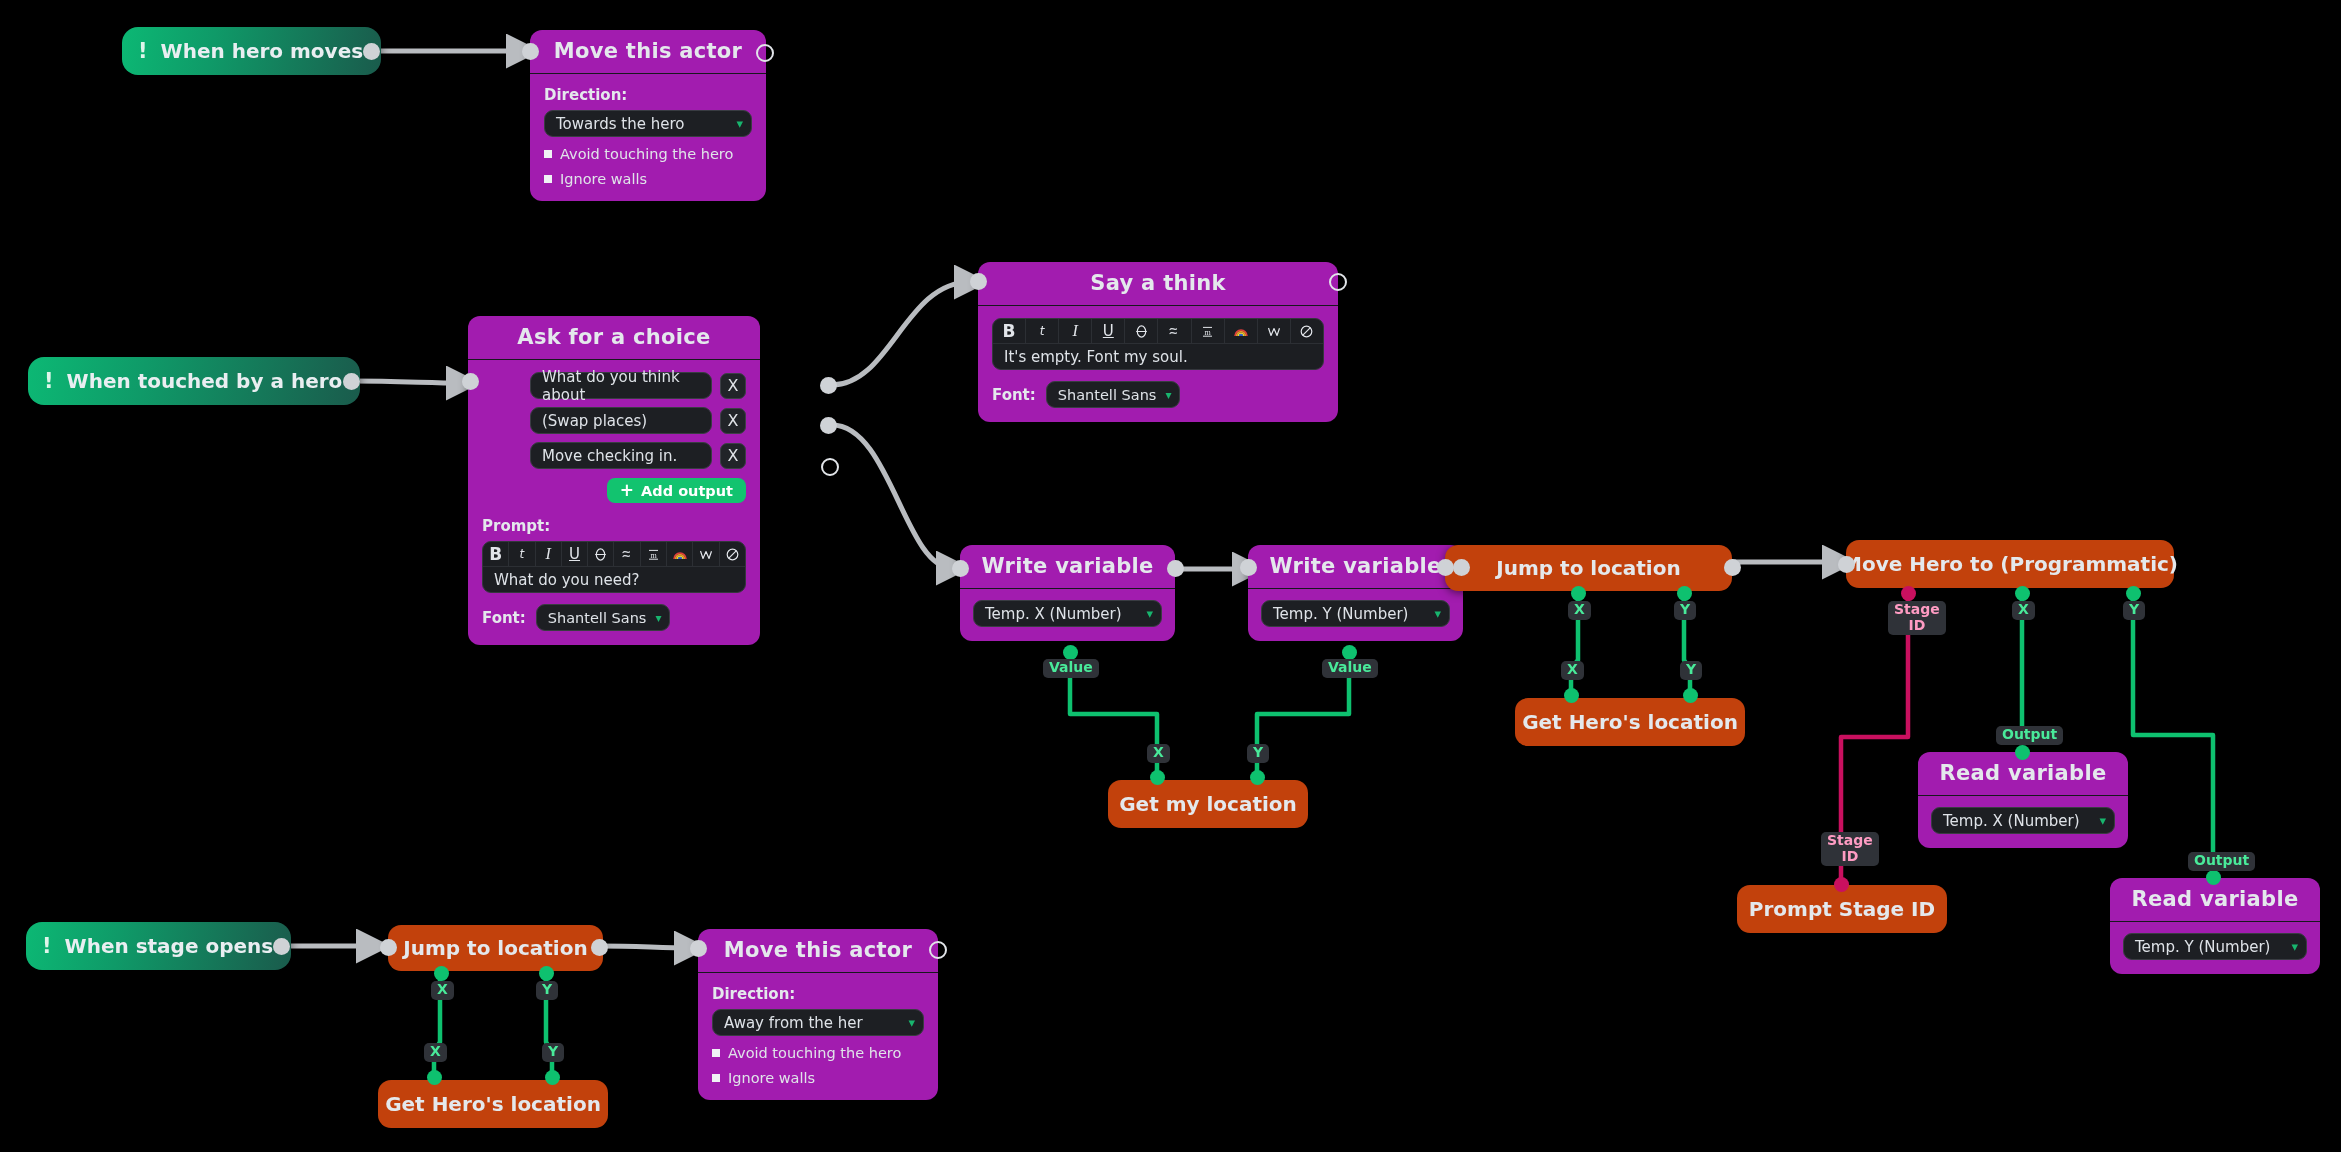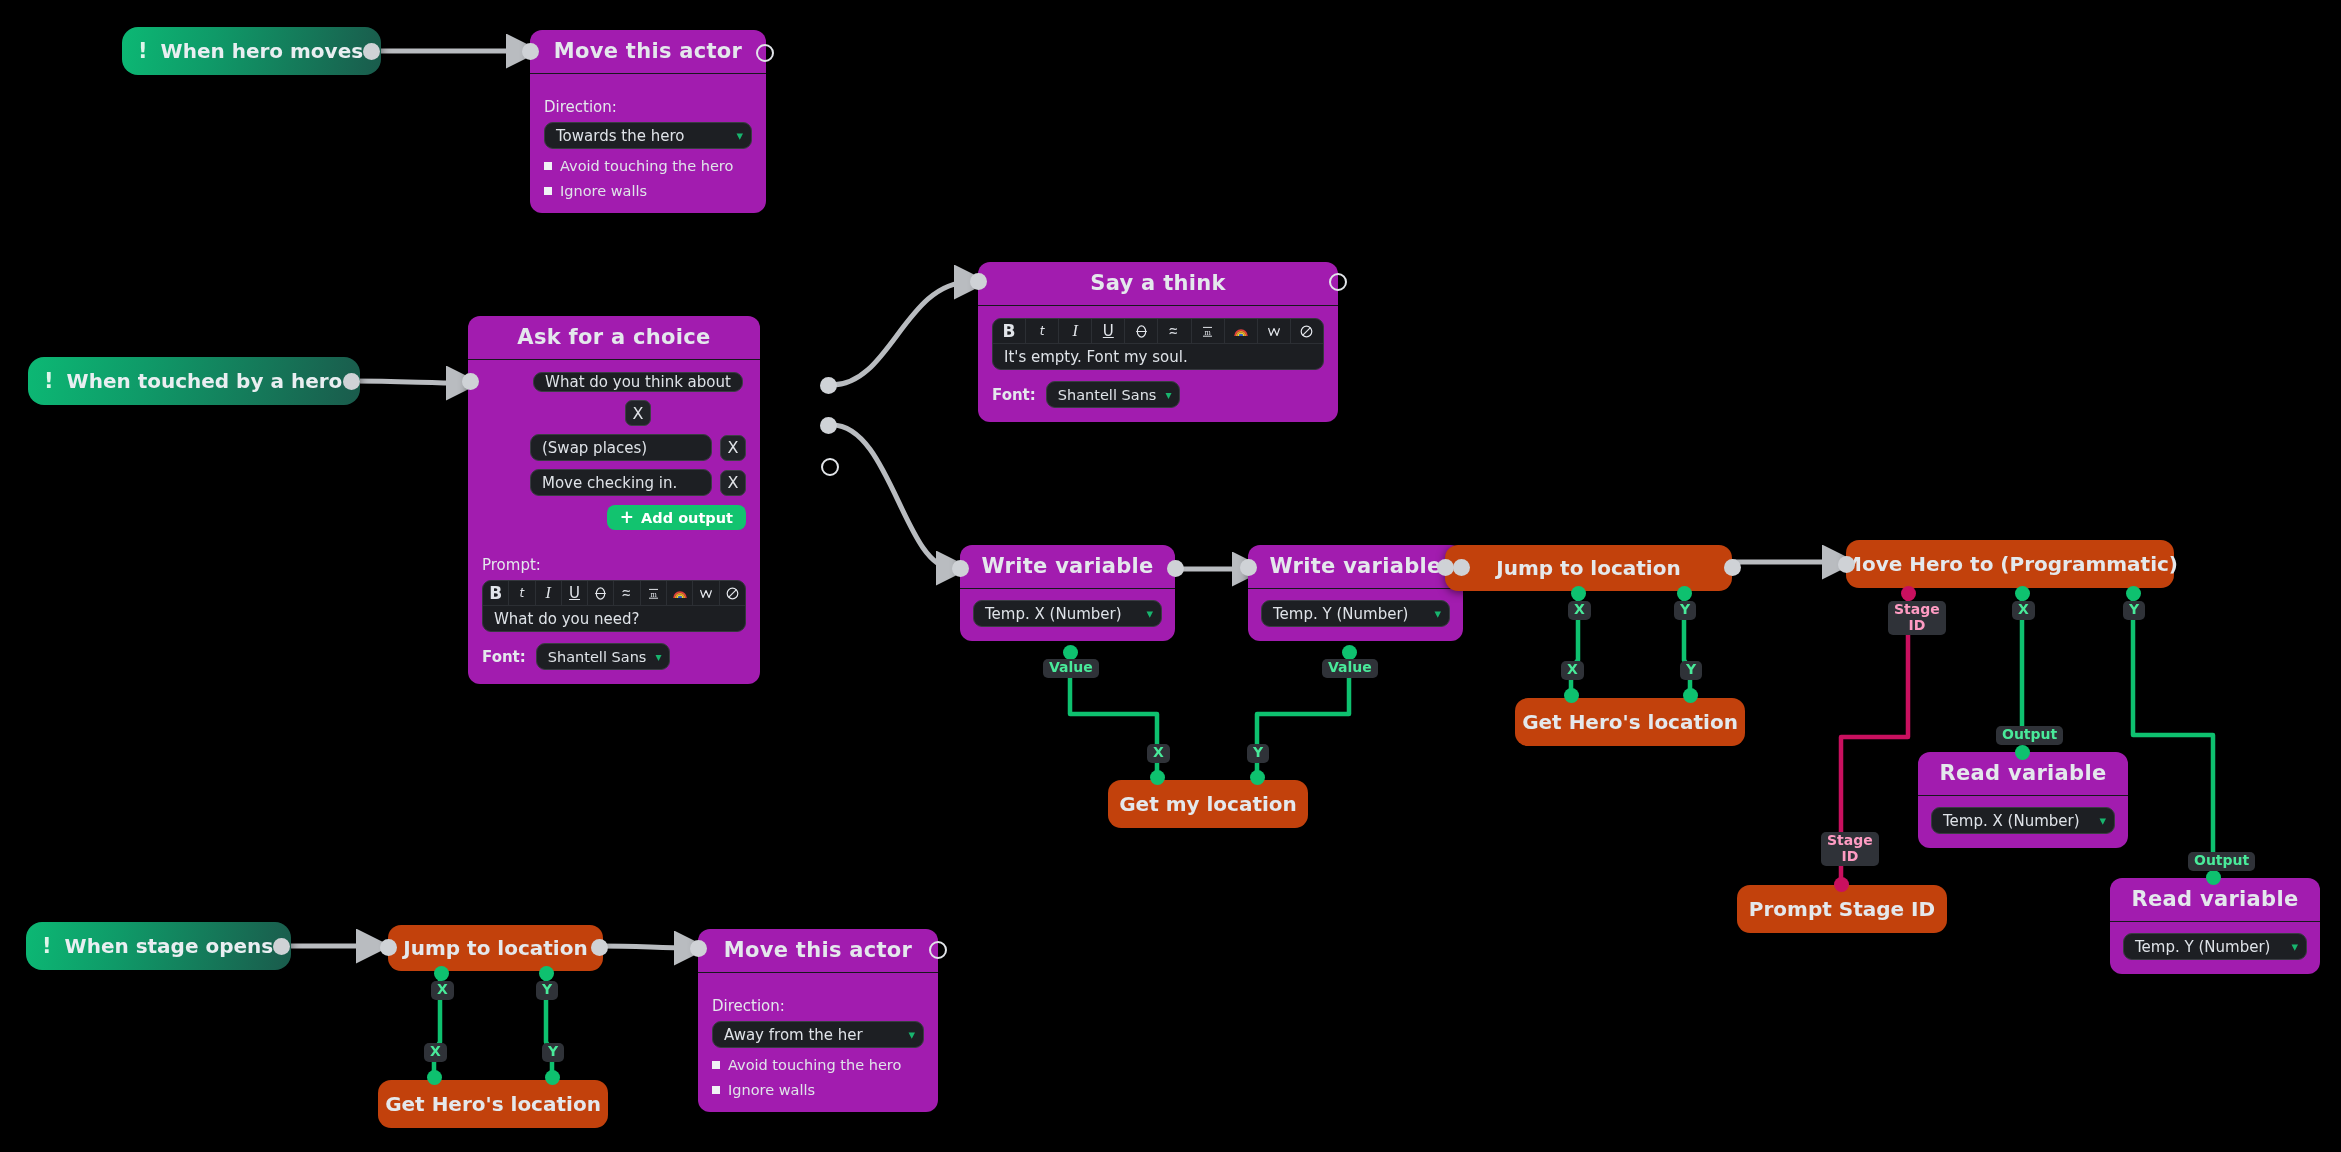--- a/index.html
+++ b/index.html
@@ -76,21 +76,21 @@
     position:absolute;z-index:7;
     background:#2f3238;border-radius:5px;
     padding:1px 6px 2px 6px;
     font-size:14px;font-weight:700;line-height:1.12;
     text-align:center;color:#49ea9a;white-space:pre-line;
   }
   .plabel.stage{color:#ff9cc3;}
 
   
   .label{
-    font-size:15px;font-weight:400;color:#e4e8ec;margin-bottom:6px;margin-top:12px;
+    font-size:15px;font-weight:700;color:#e4e8ec;margin-bottom:6px;
   }
   .select{
     background:#1d1f23;border:1px solid #393c42;border-radius:9px;
     height:27px;display:flex;align-items:center;
     padding:0 8px 0 11px;font-size:15px;color:#dfe3e8;
     justify-content:space-between;box-sizing:border-box;
   }
   .select .chev{color:#18b56e;font-size:13px;margin-left:8px;}
   .checkrow{display:flex;align-items:center;margin-top:9px;font-size:14.5px;color:#e0e4e9;}
   .checkbox{
@@ -226,21 +226,21 @@
         <span>Ignore walls</span>
       </div>
     </div>
   </div>
   <div class="port" style="left:522px;top:43px;"></div>
   <div class="port hollow" style="left:756px;top:44px;"></div>
 
   <div class="node has-body" style="left:468px;top:316px;width:292px;">
     <div class="title">Ask for a choice</div>
     <div class="body" style="padding:12px 14px 14px 62px;">
-      <div style="display:flex;align-items:center;gap:8px;margin-bottom:8px;flex-direction:column;">
+      <div style="display:flex;align-items:center;gap:8px;margin-bottom:8px;">
         <div class="textfield" style="flex:1;">
           <span>What do you think about</span>
         </div>
         <div class="xbtn">
           <span>X</span>
         </div>
       </div>
       <div style="display:flex;align-items:center;gap:8px;margin-bottom:8px;">
         <div class="textfield" style="flex:1;">
           <span>(Swap places)</span>

